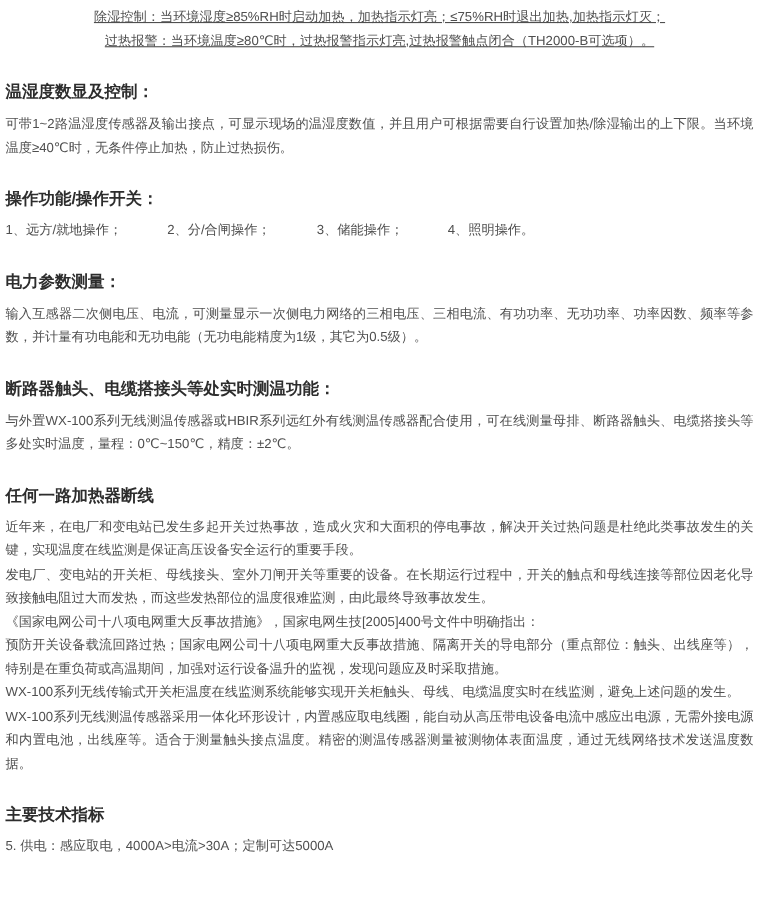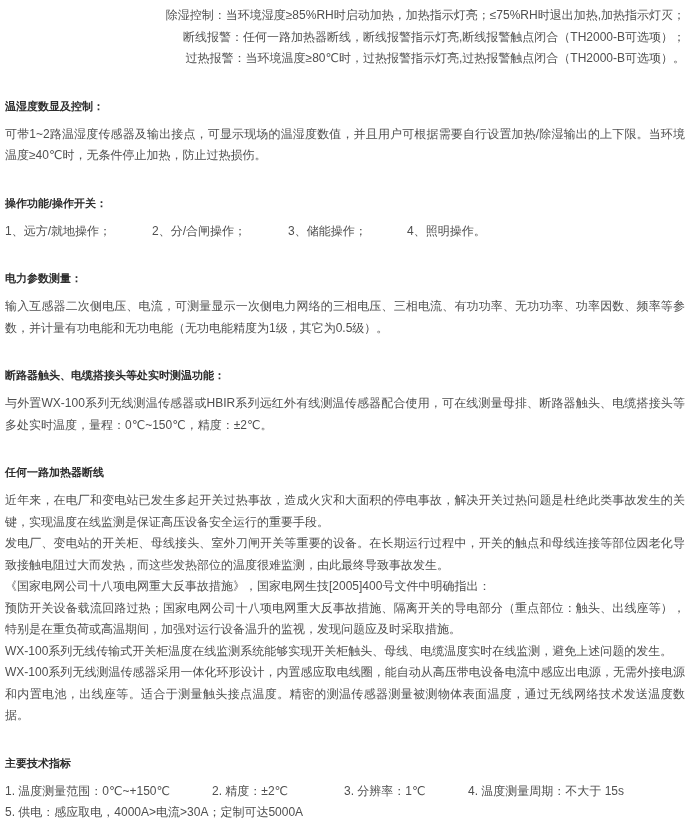--- a/index.html
+++ b/index.html
@@ -16,24 +16,25 @@
     font-size: 12px;
     color: #4f4f4f;
     background: #ffffff;
   }
   .doc p {
     margin: 0;
     line-height: 21.5px;
     text-align: justify;
   }
   .intro p {
-    text-align: right;
+    text-align: center;
+    text-decoration: underline;
   }
   h2 {
-    font-size: 11px;
+    font-size: 15px;
     font-weight: bold;
     color: #2d2d2d;
     margin: 26px 0 8px 0;
     line-height: 20px;
   }
   .row {
     display: flex;
     line-height: 21.5px;
     white-space: nowrap;
   }
@@ -45,21 +46,20 @@
   .spec-row .cell-2 { width: 124px; }
   .spec-lines p { text-align: left; }
 </style>
 </head>
 <body>
 
 <div class="doc">
 
   <div class="intro">
     <p>除湿控制：当环境湿度≥85%RH时启动加热，加热指示灯亮；≤75%RH时退出加热,加热指示灯灭；</p>
-    <p>断线报警：任何一路加热器断线，断线报警指示灯亮,断线报警触点闭合（TH2000-B可选项）；</p>
     <p>过热报警：当环境温度≥80℃时，过热报警指示灯亮,过热报警触点闭合（TH2000-B可选项）。</p>
   </div>
 
   <section>
     <h2>温湿度数显及控制：</h2>
     <p>可带1~2路温湿度传感器及输出接点，可显示现场的温湿度数值，并且用户可根据需要自行设置加热/除湿输出的上下限。当环境温度≥40℃时，无条件停止加热，防止过热损伤。</p>
   </section>
 
   <section>
     <h2>操作功能/操作开关：</h2>
@@ -86,25 +86,19 @@
     <p>近年来，在电厂和变电站已发生多起开关过热事故，造成火灾和大面积的停电事故，解决开关过热问题是杜绝此类事故发生的关键，实现温度在线监测是保证高压设备安全运行的重要手段。</p>
     <p>发电厂、变电站的开关柜、母线接头、室外刀闸开关等重要的设备。在长期运行过程中，开关的触点和母线连接等部位因老化导致接触电阻过大而发热，而这些发热部位的温度很难监测，由此最终导致事故发生。</p>
     <p>《国家电网公司十八项电网重大反事故措施》，国家电网生技[2005]400号文件中明确指出：</p>
     <p>预防开关设备载流回路过热；国家电网公司十八项电网重大反事故措施、隔离开关的导电部分（重点部位：触头、出线座等），特别是在重负荷或高温期间，加强对运行设备温升的监视，发现问题应及时采取措施。</p>
     <p>WX-100系列无线传输式开关柜温度在线监测系统能够实现开关柜触头、母线、电缆温度实时在线监测，避免上述问题的发生。</p>
     <p>WX-100系列无线测温传感器采用一体化环形设计，内置感应取电线圈，能自动从高压带电设备电流中感应出电源，无需外接电源和内置电池，出线座等。适合于测量触头接点温度。精密的测温传感器测量被测物体表面温度，通过无线网络技术发送温度数据。</p>
   </section>
 
   <section>
     <h2>主要技术指标</h2>
-    <div class="row spec-row">
-      <span class="cell-0">1. 温度测量范围：0℃~+150℃</span>
-      <span class="cell-1">2. 精度：±2℃</span>
-      <span class="cell-2">3. 分辨率：1℃</span>
-      <span class="cell-3">4. 温度测量周期：不大于 15s</span>
-    </div>
     <div class="spec-lines">
       <p>5. 供电：感应取电，4000A&gt;电流&gt;30A；定制可达5000A</p>
 
     </div>
   </section>
 
 </div>
 
 </body></html>

